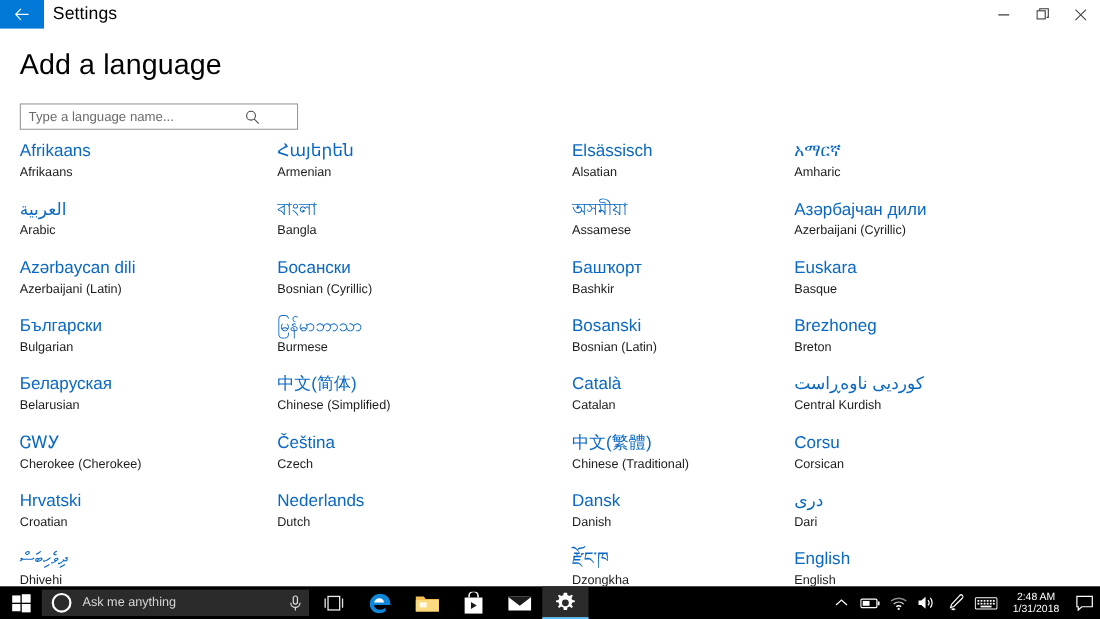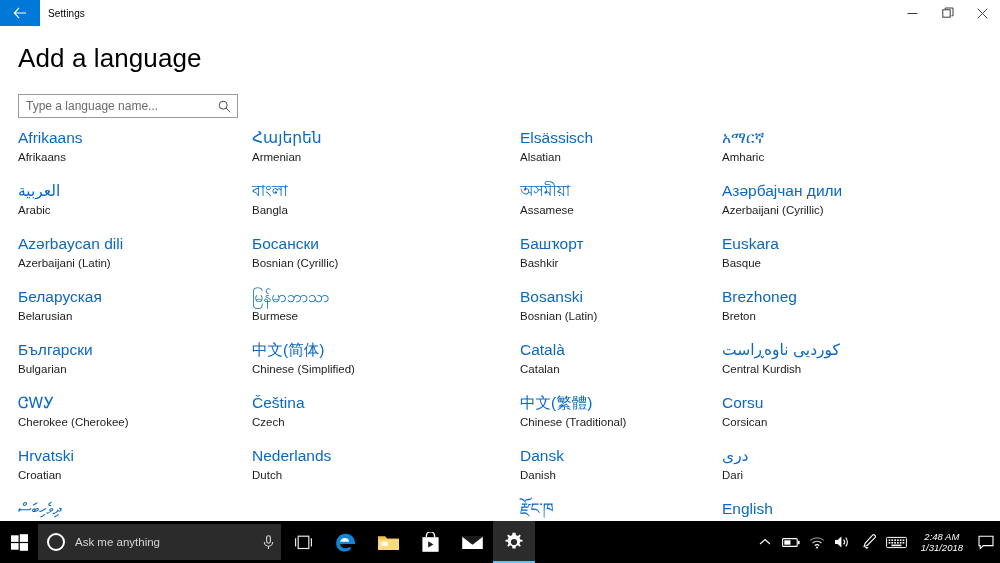--- a/index.html
+++ b/index.html
@@ -38,21 +38,21 @@
     height: 26px;
     background: #0078d7;
     display: flex;
     align-items: center;
     justify-content: center;
     flex: 0 0 auto;
     cursor: default;
   }
   .back-btn svg { display: block; }
   .app-title {
-    font-size: 10px;
+    font-size: 16px;
     color: #000000;
     display: flex;
     align-items: center;
     padding-left: 8px;
     letter-spacing: 0.1px;
     flex: 1 1 auto;
   }
   .wincontrols {
     display: flex;
     align-items: stretch;
@@ -77,21 +77,21 @@
     font-weight: 300;
     color: #000000;
     letter-spacing: 0.1px;
     line-height: 32px;
   }
 
   .search-wrap {
     position: absolute;
     left: 18px;
     top: 94px;
-    width: 220px;
+    width: 253px;
     height: 24px;
     border: 1px solid #9a9a9a;
     background: #ffffff;
     display: flex;
     align-items: center;
     box-sizing: border-box;
   }
   .search-input {
     border: 0;
     outline: 0;
@@ -153,21 +153,21 @@
     white-space: nowrap;
     padding-top: 1px;
   }
 
   
   .taskbar {
     position: absolute;
     left: 0;
     bottom: 0;
     width: 1000px;
-    height: 42px;
+    height: 30px;
     background: #000000;
     display: flex;
     align-items: stretch;
     z-index: 40;
   }
   .start-btn {
     width: 38px;
     display: flex;
     align-items: center;
     justify-content: center;
@@ -238,21 +238,20 @@
   .clock {
     display: flex;
     flex-direction: column;
     align-items: center;
     justify-content: center;
     padding: 0 9px;
     color: #ffffff;
     font-size: 9.5px;
     line-height: 11px;
     white-space: nowrap;
-    font-style: italic;
   }
   .action-center {
     width: 28px;
     display: flex;
     align-items: center;
     justify-content: center;
     color: #ffffff;
   }
 </style>
 </head>
@@ -307,26 +306,26 @@
         </div>
         <div class="lang-item">
           <div class="lang-native rtl">العربية</div>
           <div class="lang-english">Arabic</div>
         </div>
         <div class="lang-item">
           <div class="lang-native">Azərbaycan dili</div>
           <div class="lang-english">Azerbaijani (Latin)</div>
         </div>
         <div class="lang-item">
+          <div class="lang-native">Български</div>
+          <div class="lang-english">Bulgarian</div>
+        </div>
+        <div class="lang-item">
           <div class="lang-native">Беларуская</div>
           <div class="lang-english">Belarusian</div>
-        </div>
-        <div class="lang-item">
-          <div class="lang-native">Български</div>
-          <div class="lang-english">Bulgarian</div>
         </div>
         <div class="lang-item">
           <div class="lang-native">ᏣᎳᎩ</div>
           <div class="lang-english">Cherokee (Cherokee)</div>
         </div>
         <div class="lang-item">
           <div class="lang-native">Hrvatski</div>
           <div class="lang-english">Croatian</div>
         </div>
         <div class="lang-item">

